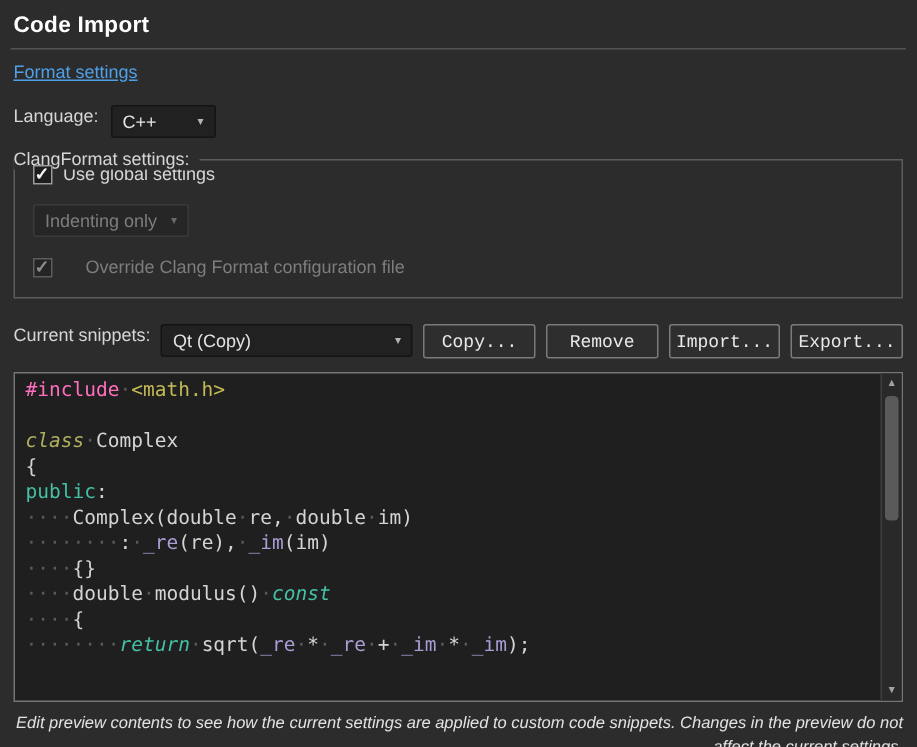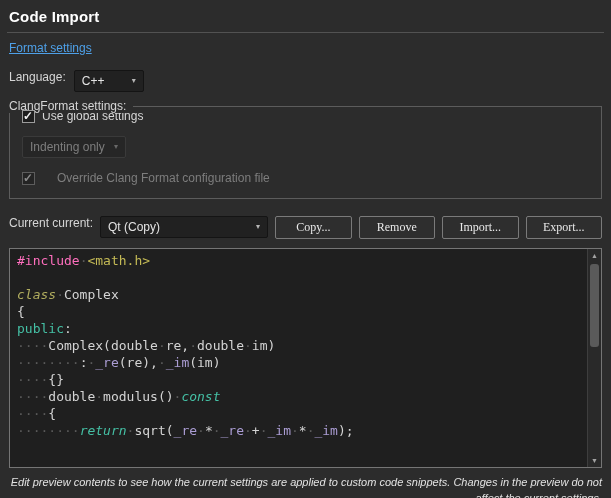--- a/index.html
+++ b/index.html
@@ -47,21 +47,21 @@
   .checkbox.checked .check{display:block;}
   .cb-row.disabled .checkbox{border-color:#5d5d5d;background:#242424;}
   .cb-row.disabled .checkbox .check{color:#8b8b8b;}
   .cb-row.disabled .cb-label{color:var(--disabledText);margin-left:15px;}
   .mode-combo{margin:13px 0;width:104px;}
   .lang-combo{width:70px;}
   .settings-row{margin-top:17px;gap:7px;}
   .settings-combo{width:168px;}
   .btn{
     flex:1 1 0;height:23px;background:#2e2e2e;border:1px solid var(--buttonBorder);
-    border-radius:2px;color:#e9e9e9;font-size:12px;font-family:Liberation Serif, serif;cursor:pointer;
+    border-radius:2px;color:#e9e9e9;font-size:12px;font-family:Liberation Mono, monospace;cursor:pointer;
     padding:0;
   }
   .editor{
     margin-top:9px;position:relative;height:220px;
     border:1px solid var(--editorBorder);background:var(--editorBg);
   }
   .code-area{
     position:absolute;top:0;left:0;right:14px;bottom:0;overflow:hidden;
     padding:3px 0 0 7px;
     font-family:"DejaVu Sans Mono",monospace;font-size:13px;line-height:17px;
@@ -128,21 +128,21 @@
 
     <div class="cb-row disabled">
       <span class="checkbox checked">
         <span class="check">✓</span>
       </span>
       <span class="cb-label">Override Clang Format configuration file</span>
     </div>
   </div>
 
   <div class="row settings-row">
-    <span>Current current:</span>
+    <span>Current snippets:</span>
     <span class="combo settings-combo">
       <span>Qt (Copy)</span>
       <span class="chev">▾</span>
     </span>
     <button class="btn">Copy...</button>
     <button class="btn">Remove</button>
     <button class="btn">Import...</button>
     <button class="btn">Export...</button>
   </div>
 

